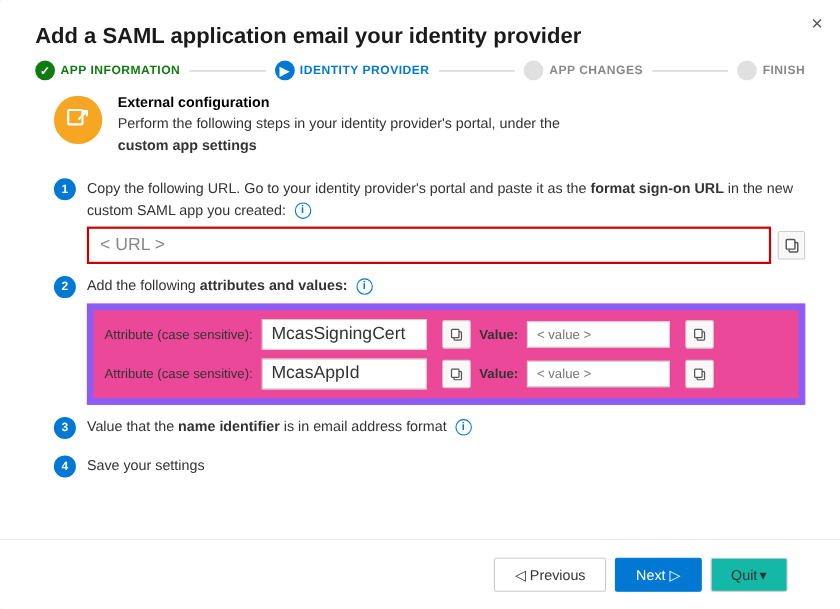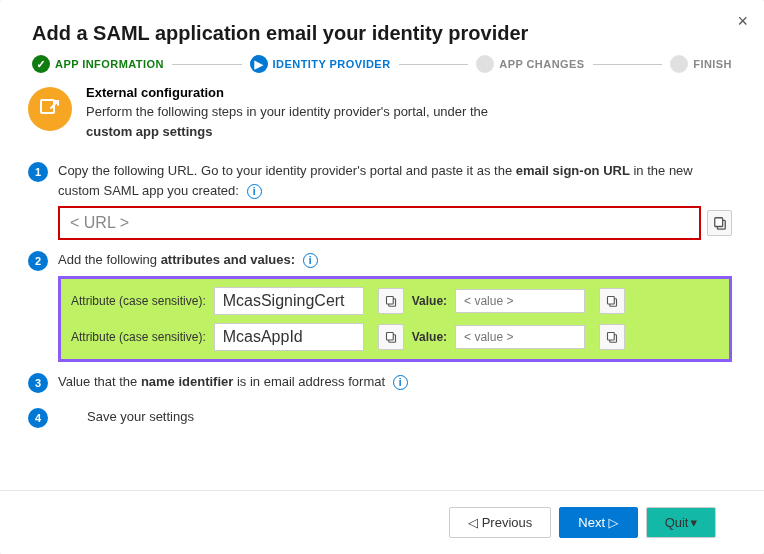--- a/index.html
+++ b/index.html
@@ -83,21 +83,21 @@
     .step-label.active { color: #0078d4; }
     .step-label.inactive { color: #888; }
     .step-line {
       flex: 1;
       height: 1px;
       background: #c8c8c8;
       margin: 0 8px;
       min-width: 30px;
     }
     .dialog-body {
-      padding: 0 32px 0 28px;
+      padding: 0 32px 0 49px;
       flex: 1;
     }
     .ext-config-header {
       display: flex;
       align-items: flex-start;
       gap: 14px;
       margin-bottom: 18px;
     }
     .ext-icon {
       width: 44px;
@@ -188,23 +188,23 @@
       border-radius: 2px;
       background: #f8f8f8;
       cursor: pointer;
       display: flex;
       align-items: center;
       justify-content: center;
       font-size: 13px;
       color: #555;
     }
     .attr-table {
-      border: 3px solid #8b5cf6;
+      border: 6px solid #8b5cf6;
       padding: 8px 10px;
-      background: #bef264;
+      background: #ec4899;
     }
     .attr-row {
       display: flex;
       align-items: center;
       gap: 8px;
       margin-bottom: 8px;
     }
     .attr-row:last-child { margin-bottom: 0; }
     .attr-label {
       color: #333;
@@ -232,21 +232,20 @@
       width: 130px;
       color: #888;
       outline: none;
     }
     .step3-text {
       color: #333;
       line-height: 1.5;
     }
     .step4-text {
       color: #333;
-      margin-left: 29px;
     }
     .dialog-footer {
       display: flex;
       justify-content: flex-end;
       align-items: center;
       padding: 16px 48px;
       gap: 8px;
       border-top: 1px solid #e8e8e8;
       margin-top: 10px;
     }
@@ -325,21 +324,21 @@
         <p>
           <span>Perform the following steps in your identity provider's portal, under the </span><strong>custom app settings</strong>
         </p>
       </div>
     </div>
 
     <div class="step-row">
       <div class="step-num">1</div>
       <div class="step-content">
         <p>
-          <span>Copy the following URL. Go to your identity provider's portal and paste it as the </span><strong>email sign-on URL</strong><span> in the new custom SAML app you created:</span>
+          <span>Copy the following URL. Go to your identity provider's portal and paste it as the </span><strong>format sign-on URL</strong><span> in the new custom SAML app you created:</span>
           <span class="info-icon">i</span>
         </p>
         <div class="url-box-container">
           <input class="url-box" type="text" readonly="" placeholder="&lt; URL &gt;" value="&lt; URL &gt;" style="color: rgb(136, 136, 136);">
           <div class="copy-icon-btn" title="Copy">
             <svg width="14" height="14" viewBox="0 0 16 16" fill="none">
               <rect x="5" y="5" width="9" height="10" rx="1" stroke="#555" stroke-width="1.5" fill="none"></rect>
               <rect x="2" y="2" width="9" height="10" rx="1" stroke="#555" stroke-width="1.5" fill="white"></rect>
             </svg>
           </div>

